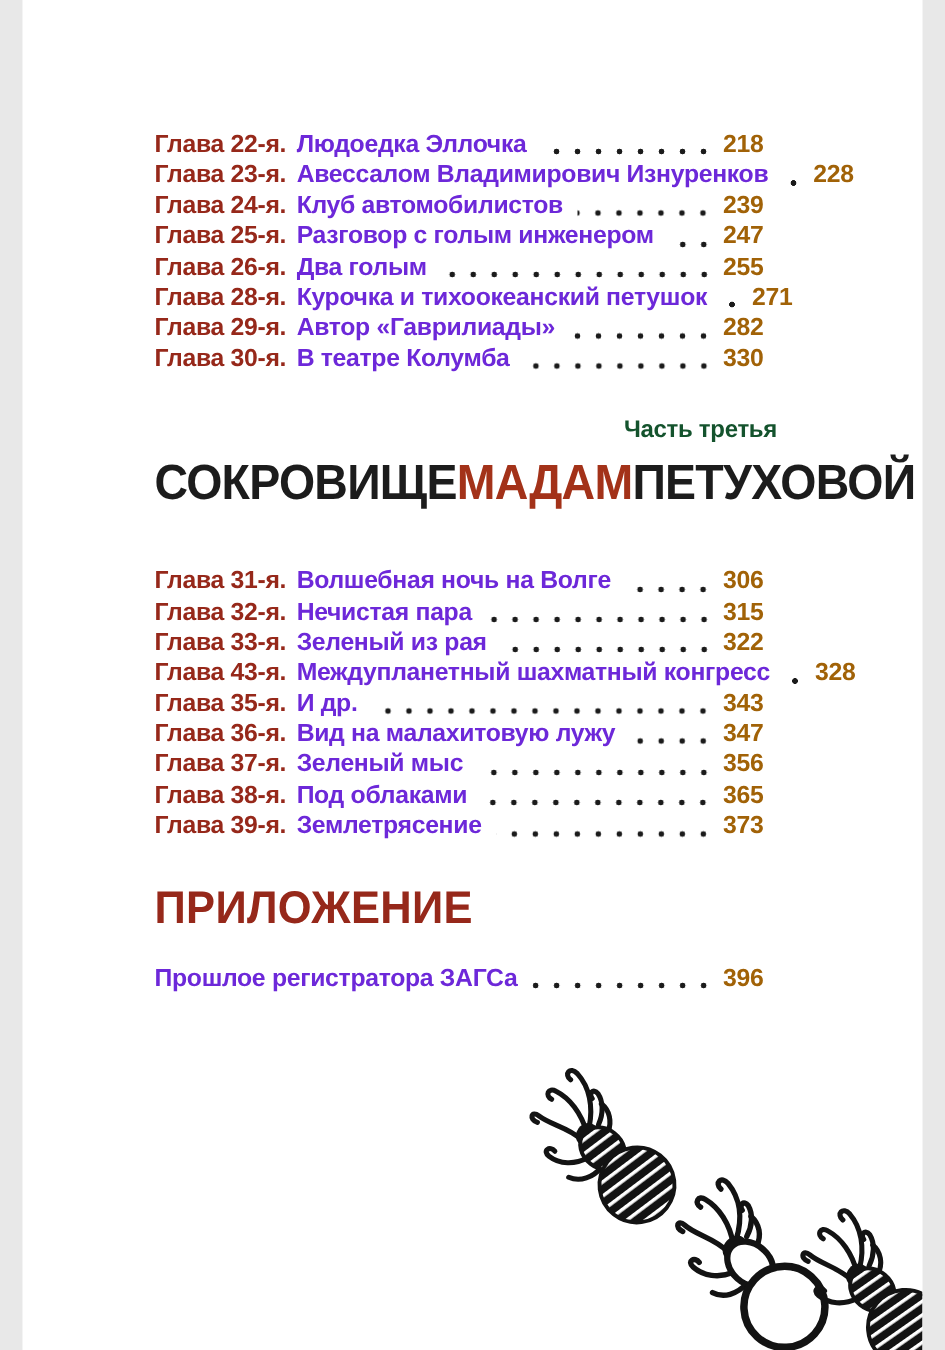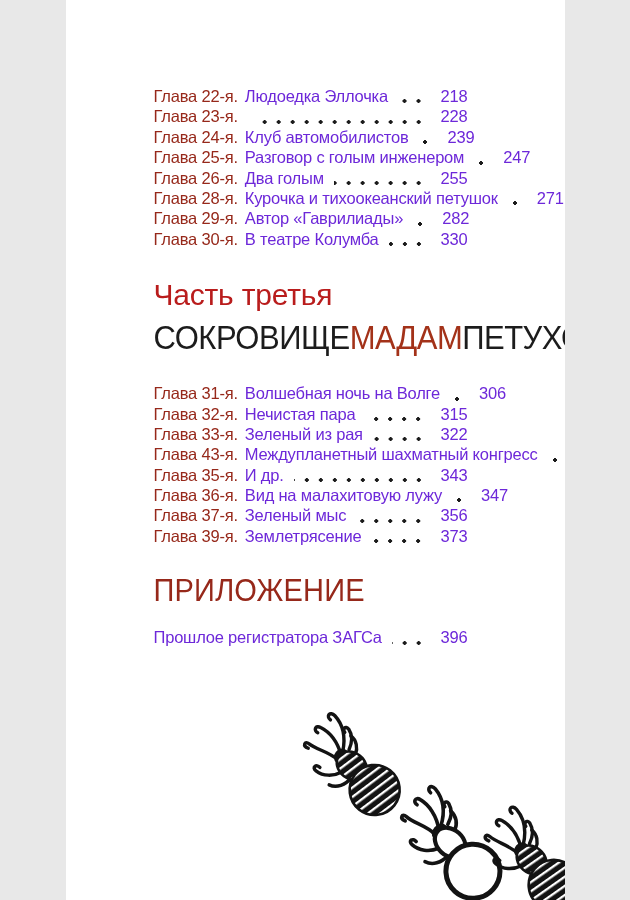--- a/index.html
+++ b/index.html
@@ -1,25 +1,25 @@
 <!DOCTYPE html>
 <html><head>
 <meta charset="utf-8">
 <style>
   * { margin: 0; padding: 0; box-sizing: border-box; }
   html, body { background: #e8e8e8; }
   .page {
     position: relative;
-    width: 499px;
+    width: 600px;
     height: 900px;
     margin: 0 auto;
     background: #ffffff;
     overflow: hidden;
     font-family: "Liberation Sans", "DejaVu Sans", sans-serif;
-    font-weight: 400;
+    font-weight: 700;
     color: #171717;
   }
   .content {
     position: absolute;
     left: 88px;
     right: 97px;
     top: 87px;
   }
   
   .toc { width: 100%; }
@@ -47,44 +47,44 @@
     margin: 0 6px 3px 10px;
     background-image: radial-gradient(circle, #1b1b1b 1.75px, rgba(0,0,0,0) 2.1px);
     background-size: 14px 6px;
     background-position: right bottom;
     background-repeat: repeat-x;
     min-width: 14px;
   }
   .pg {
     flex: none;
     min-width: 36px;
-    text-align: right;
-    color: #6d28d9;
+    text-align: left;
+    color: #a16207;
   }
   
   .part-kicker {
     margin-top: 28px;
-    text-align: left;
-    color: #b91c1c;
-    font-size: 30px;
+    text-align: right;
+    color: #14532d;
+    font-size: 16px;
     letter-spacing: -0.2px;
   }
   .book-title {
     margin-top: 7px;
     display: flex;
     justify-content: space-between;
     align-items: baseline;
     font-size: 31px;
     letter-spacing: -0.5px;
     transform: scaleY(1.06);
     transform-origin: top left;
   }
   .book-title .w-dark { color: #1c1c1c; }
   .book-title .w-red  { color: #a33219; }
-  .toc-2 { margin-top: 29px; }
+  .toc-2 { margin-top: 39px; }
   
   .appendix-heading {
     margin-top: 27px;
     color: #96281a;
     font-size: 29px;
     letter-spacing: 0.2px;
     transform: scaleY(1.05);
     transform-origin: top left;
   }
   .appendix-list { margin-top: 21px; }
@@ -107,20 +107,21 @@
 
         <div class="toc-row">
           <span class="ch">Глава 22-я.</span>
           <span class="title">Людоедка Эллочка</span>
           <span class="leader"></span>
           <span class="pg">218</span>
         </div>
 
         <div class="toc-row">
           <span class="ch">Глава 23-я.</span>
+          <span class="title">Авессалом Владимирович Изнуренков</span>
           <span class="leader"></span>
           <span class="pg">228</span>
         </div>
 
         <div class="toc-row">
           <span class="ch">Глава 24-я.</span>
           <span class="title">Клуб автомобилистов</span>
           <span class="leader"></span>
           <span class="pg">239</span>
         </div>
@@ -213,20 +214,26 @@
           <span class="pg">347</span>
         </div>
 
         <div class="toc-row">
           <span class="ch">Глава 37-я.</span>
           <span class="title">Зеленый мыс</span>
           <span class="leader"></span>
           <span class="pg">356</span>
         </div>
 
+        <div class="toc-row">
+          <span class="ch">Глава 38-я.</span>
+          <span class="title">Под облаками</span>
+          <span class="leader"></span>
+          <span class="pg">365</span>
+        </div>
 
         <div class="toc-row">
           <span class="ch">Глава 39-я.</span>
           <span class="title">Землетрясение</span>
           <span class="leader"></span>
           <span class="pg">373</span>
         </div>
 
       </div>
 

